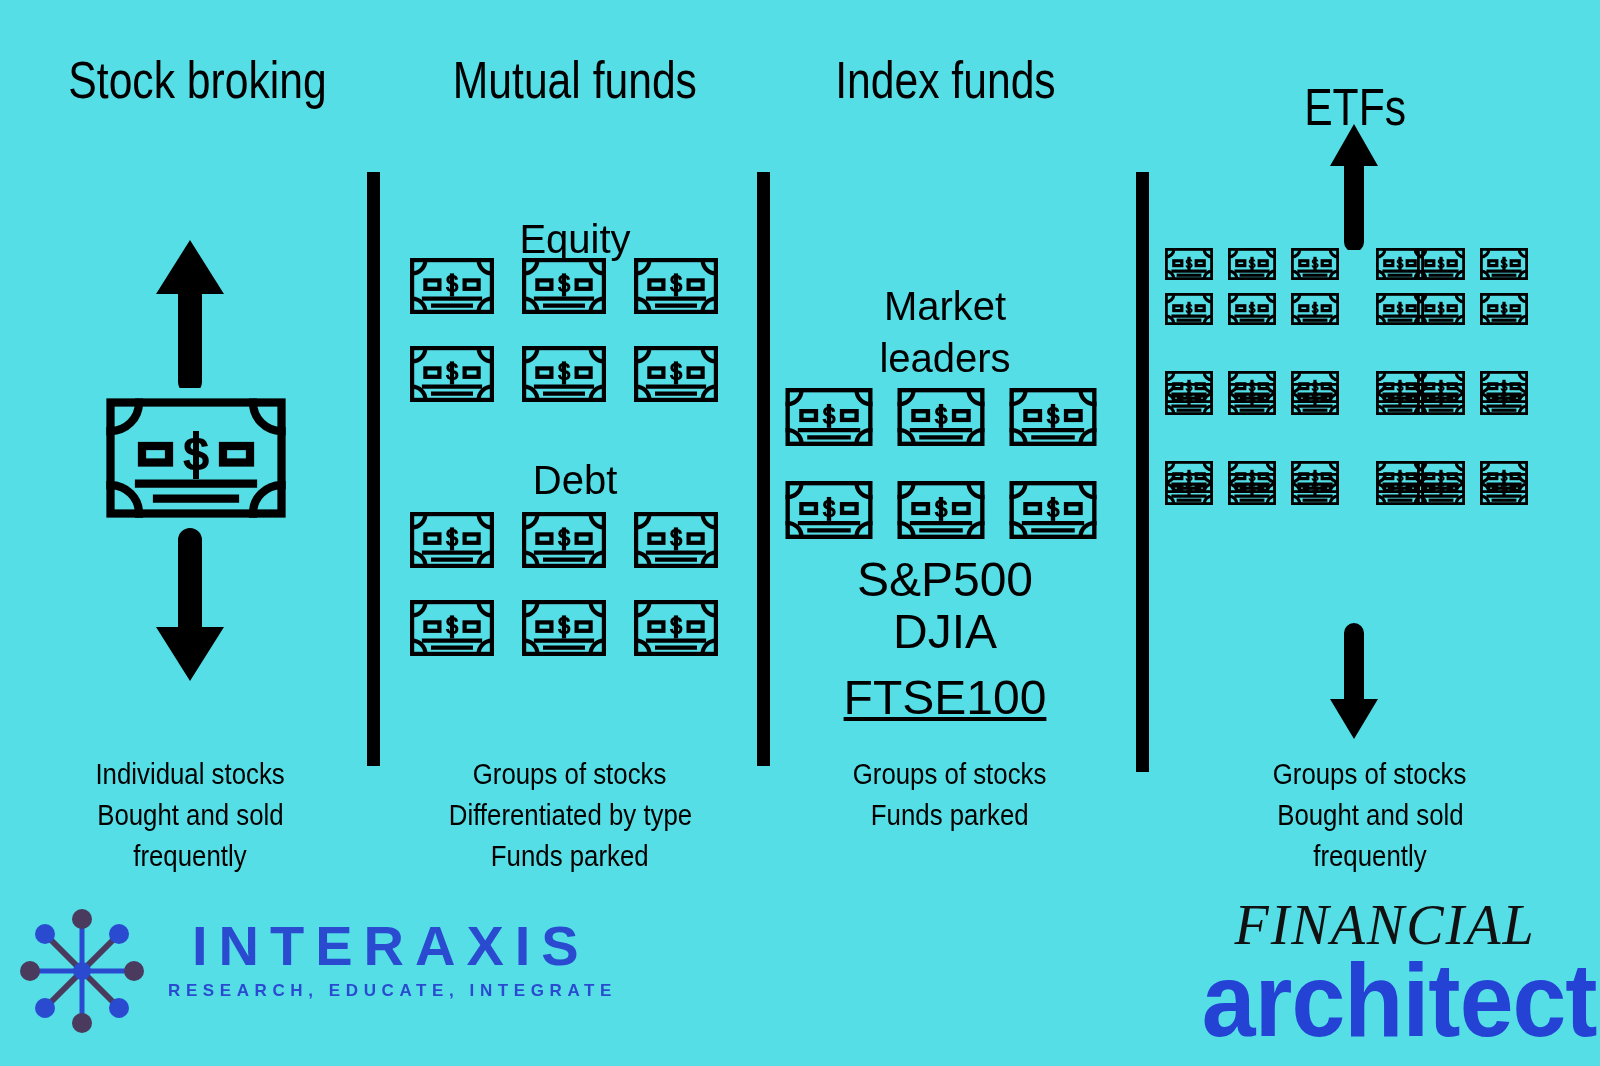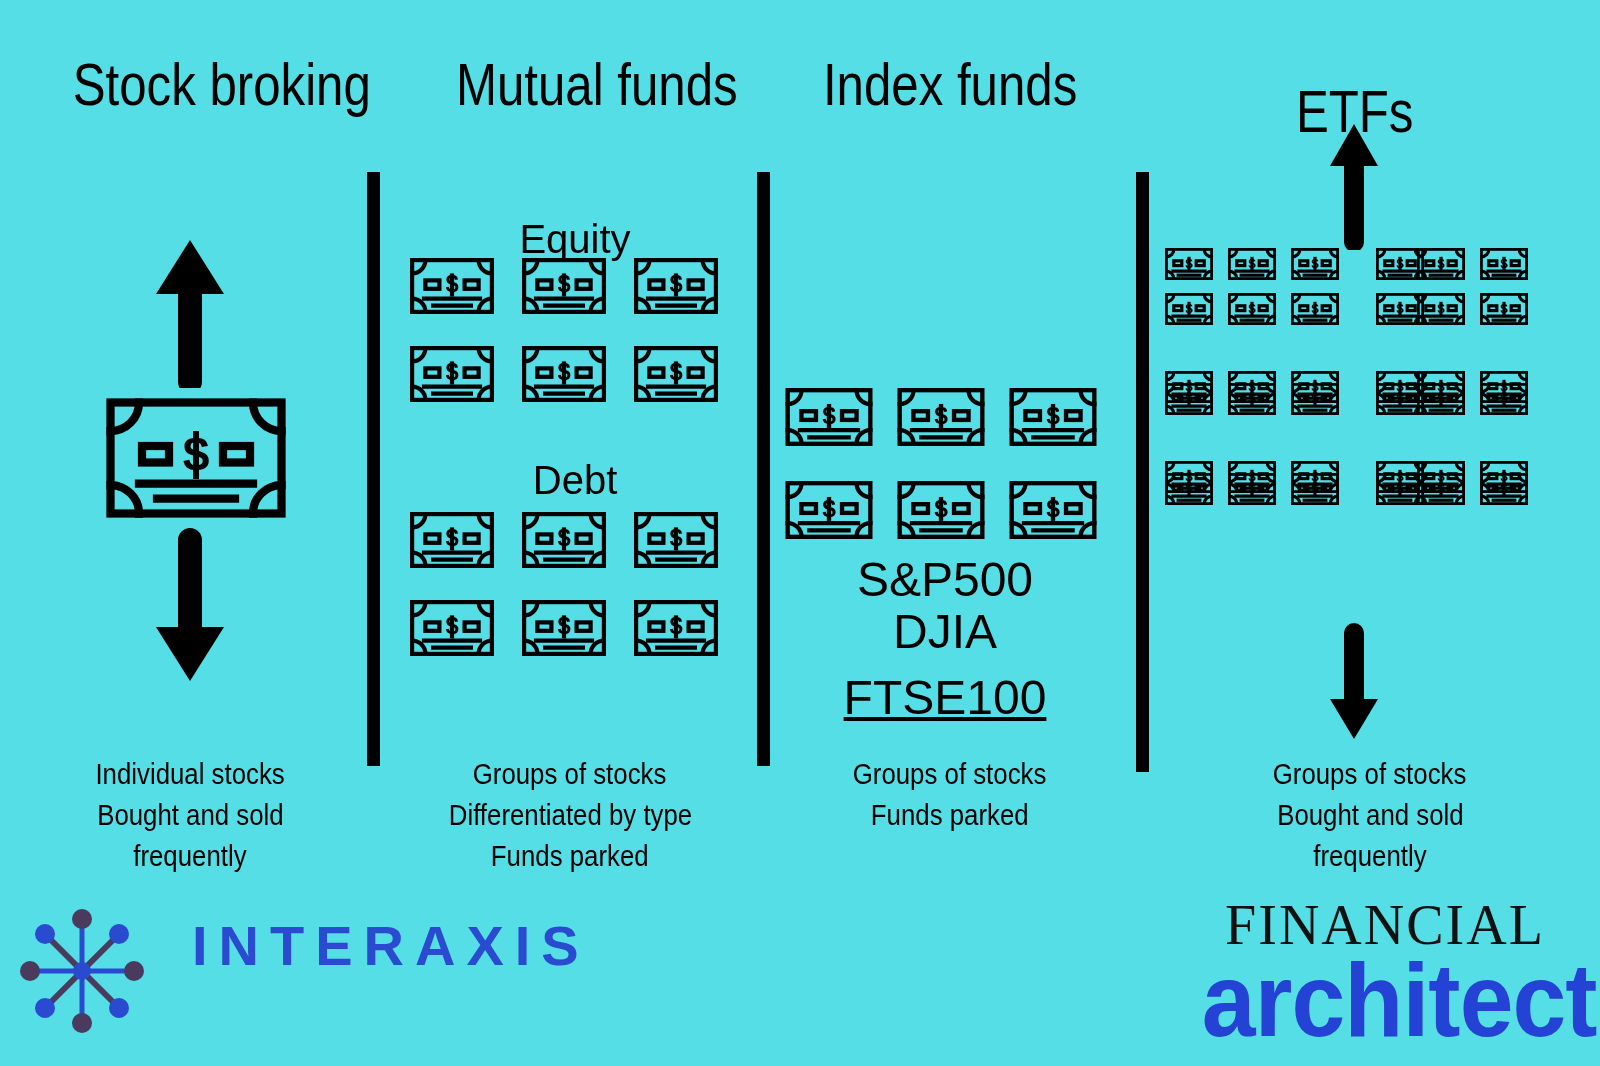--- a/index.html
+++ b/index.html
@@ -19,21 +19,21 @@
     background: #55dee6;
     overflow: hidden;
   }
 
   
   .col-header {
     position: absolute;
     font-family: "Liberation Sans Narrow", "Liberation Sans", sans-serif;
     font-stretch: condensed;
     transform-origin: center center;
-    font-size: 60px;
+    font-size: 52px;
     font-weight: 400;
     color: #000000;
     text-align: center;
     white-space: nowrap;
     letter-spacing: 0px;
   }
   .hdr-squeeze { display: inline-block; transform: scaleX(0.82); }
 
   
   .divider {
@@ -135,20 +135,21 @@
     left: 0px;
     top: 0px;
     width: 400px;
     text-align: center;
     font-family: "Liberation Serif", serif;
     font-weight: 400;
     font-size: 56px;
     letter-spacing: 2px;
     color: #111111;
     white-space: nowrap;
+    font-style: italic;
   }
   .fa-bottom {
     position: absolute;
     left: 0px;
     top: 48px;
     width: 400px;
     text-align: center;
     font-family: "Liberation Sans Narrow", "Liberation Sans", sans-serif;
     font-stretch: condensed;
     font-weight: 700;
@@ -404,20 +405,24 @@
         <line x1="60" y1="22" x2="60" y2="55" stroke="#000" stroke-width="6"></line>
       </svg>
     </div>
 
   <div class="caption" style="left:400px; top:733px; width:340px;">
     <div><span class="cap-squeeze">Groups of stocks</span></div>
     <div><span class="cap-squeeze">Differentiated by type</span></div>
     <div><span class="cap-squeeze">Funds parked</span></div>
   </div>
 
+  <div class="sub-label" style="left:800px; top:280px; width:290px; line-height:52px;">
+    <div><span>Market</span></div>
+    <div><span>leaders</span></div>
+  </div>
 
   <div class="note-grid" id="grid-index" style="left:785px; top:388px; grid-template-columns:repeat(3, 112px); grid-template-rows:repeat(2, 93px);">
       <svg width="88" height="58" viewBox="0 0 120 80" class="note">
         <g fill="none" stroke="#000" stroke-width="6" stroke-linecap="square">
           <rect x="3" y="3" width="114" height="74"></rect>
           <path d="M3 22 a19 19 0 0 0 19 -19"></path>
           <path d="M117 22 a19 19 0 0 1 -19 -19"></path>
           <path d="M3 58 a19 19 0 0 1 19 19"></path>
           <path d="M117 58 a19 19 0 0 0 -19 19"></path>
           <rect x="22" y="32" width="20" height="12"></rect>
@@ -1096,20 +1101,21 @@
       <circle cx="66" cy="118" r="10" fill="#4a3a5e"></circle>
       <circle cx="14" cy="66" r="10" fill="#4a3a5e"></circle>
       <circle cx="118" cy="66" r="10" fill="#4a3a5e"></circle>
       <circle cx="29" cy="29" r="10" fill="#2a4bd0"></circle>
       <circle cx="103" cy="29" r="10" fill="#2a4bd0"></circle>
       <circle cx="29" cy="103" r="10" fill="#2a4bd0"></circle>
       <circle cx="103" cy="103" r="10" fill="#2a4bd0"></circle>
       <circle cx="66" cy="66" r="9" fill="#2a4bd0"></circle>
     </svg>
     <div class="ix-word">INTERAXIS</div>
+    <div class="ix-tag">RESEARCH, EDUCATE, INTEGRATE</div>
   </div>
 
   <div id="fa-logo">
     <div class="fa-top">
       <span>FINANCIAL</span>
     </div>
     <div class="fa-bottom">
       <span class="fa-squeeze">architects</span>
     </div>
   </div>

